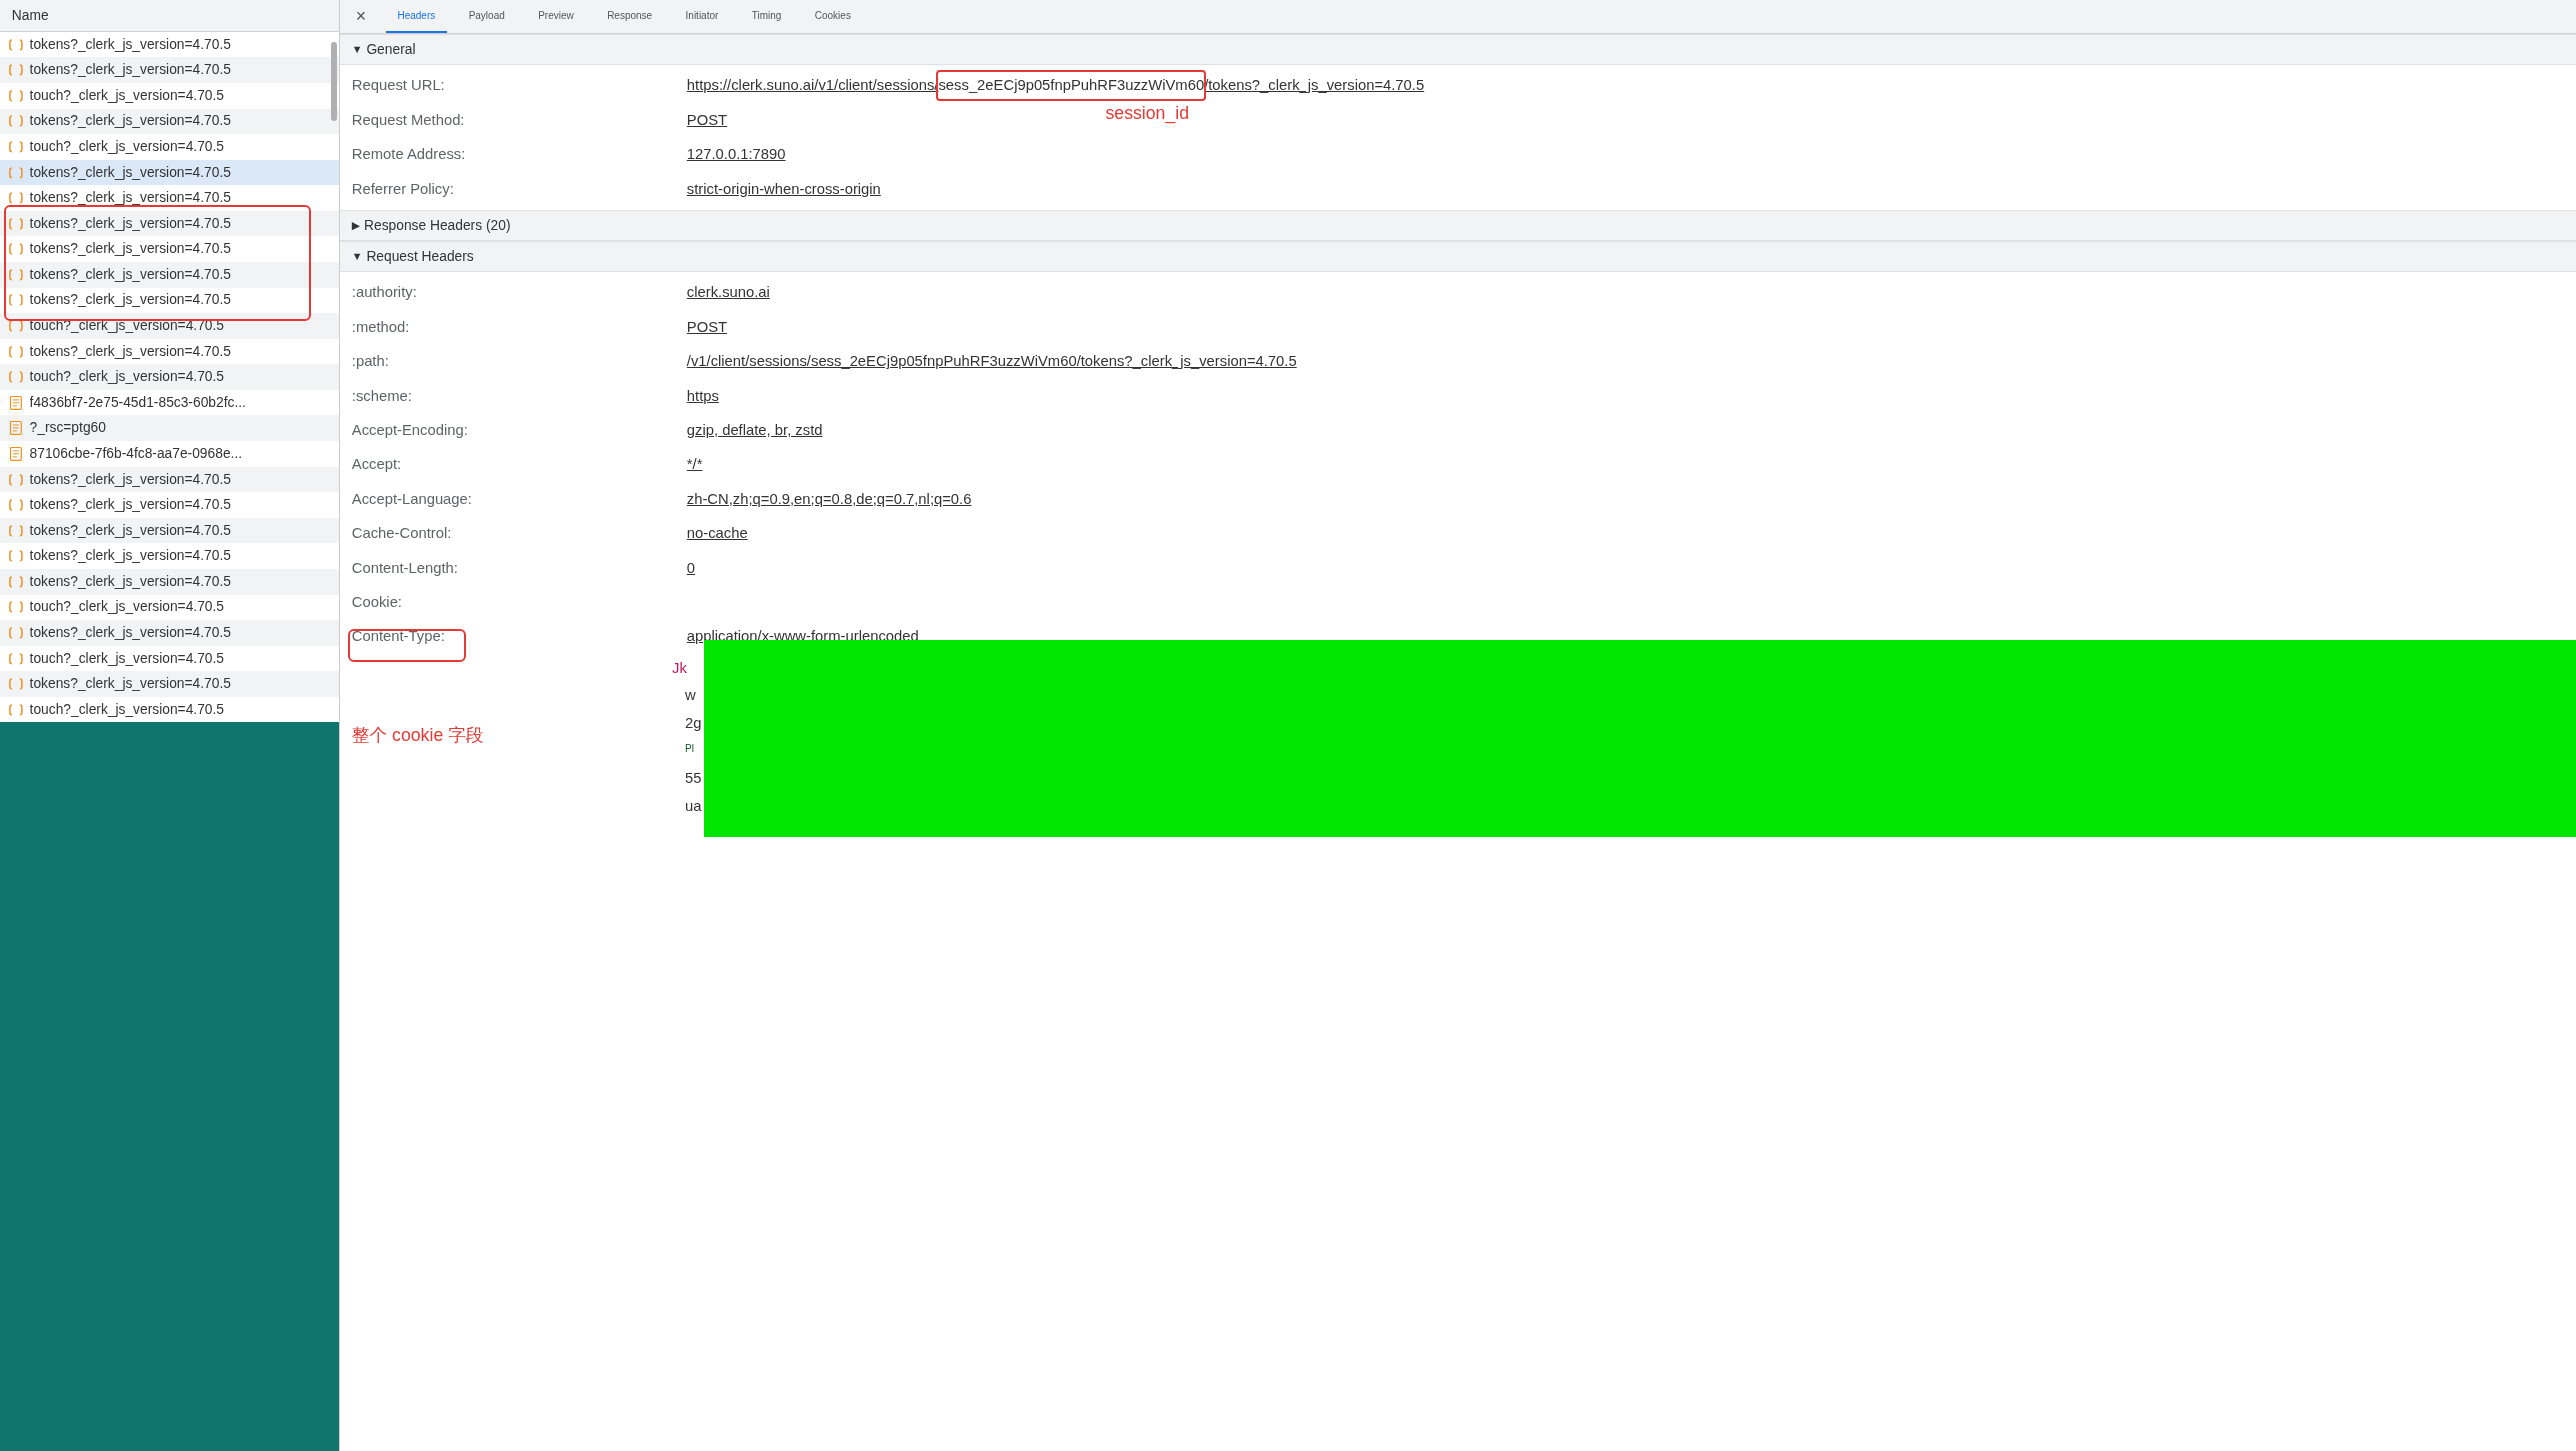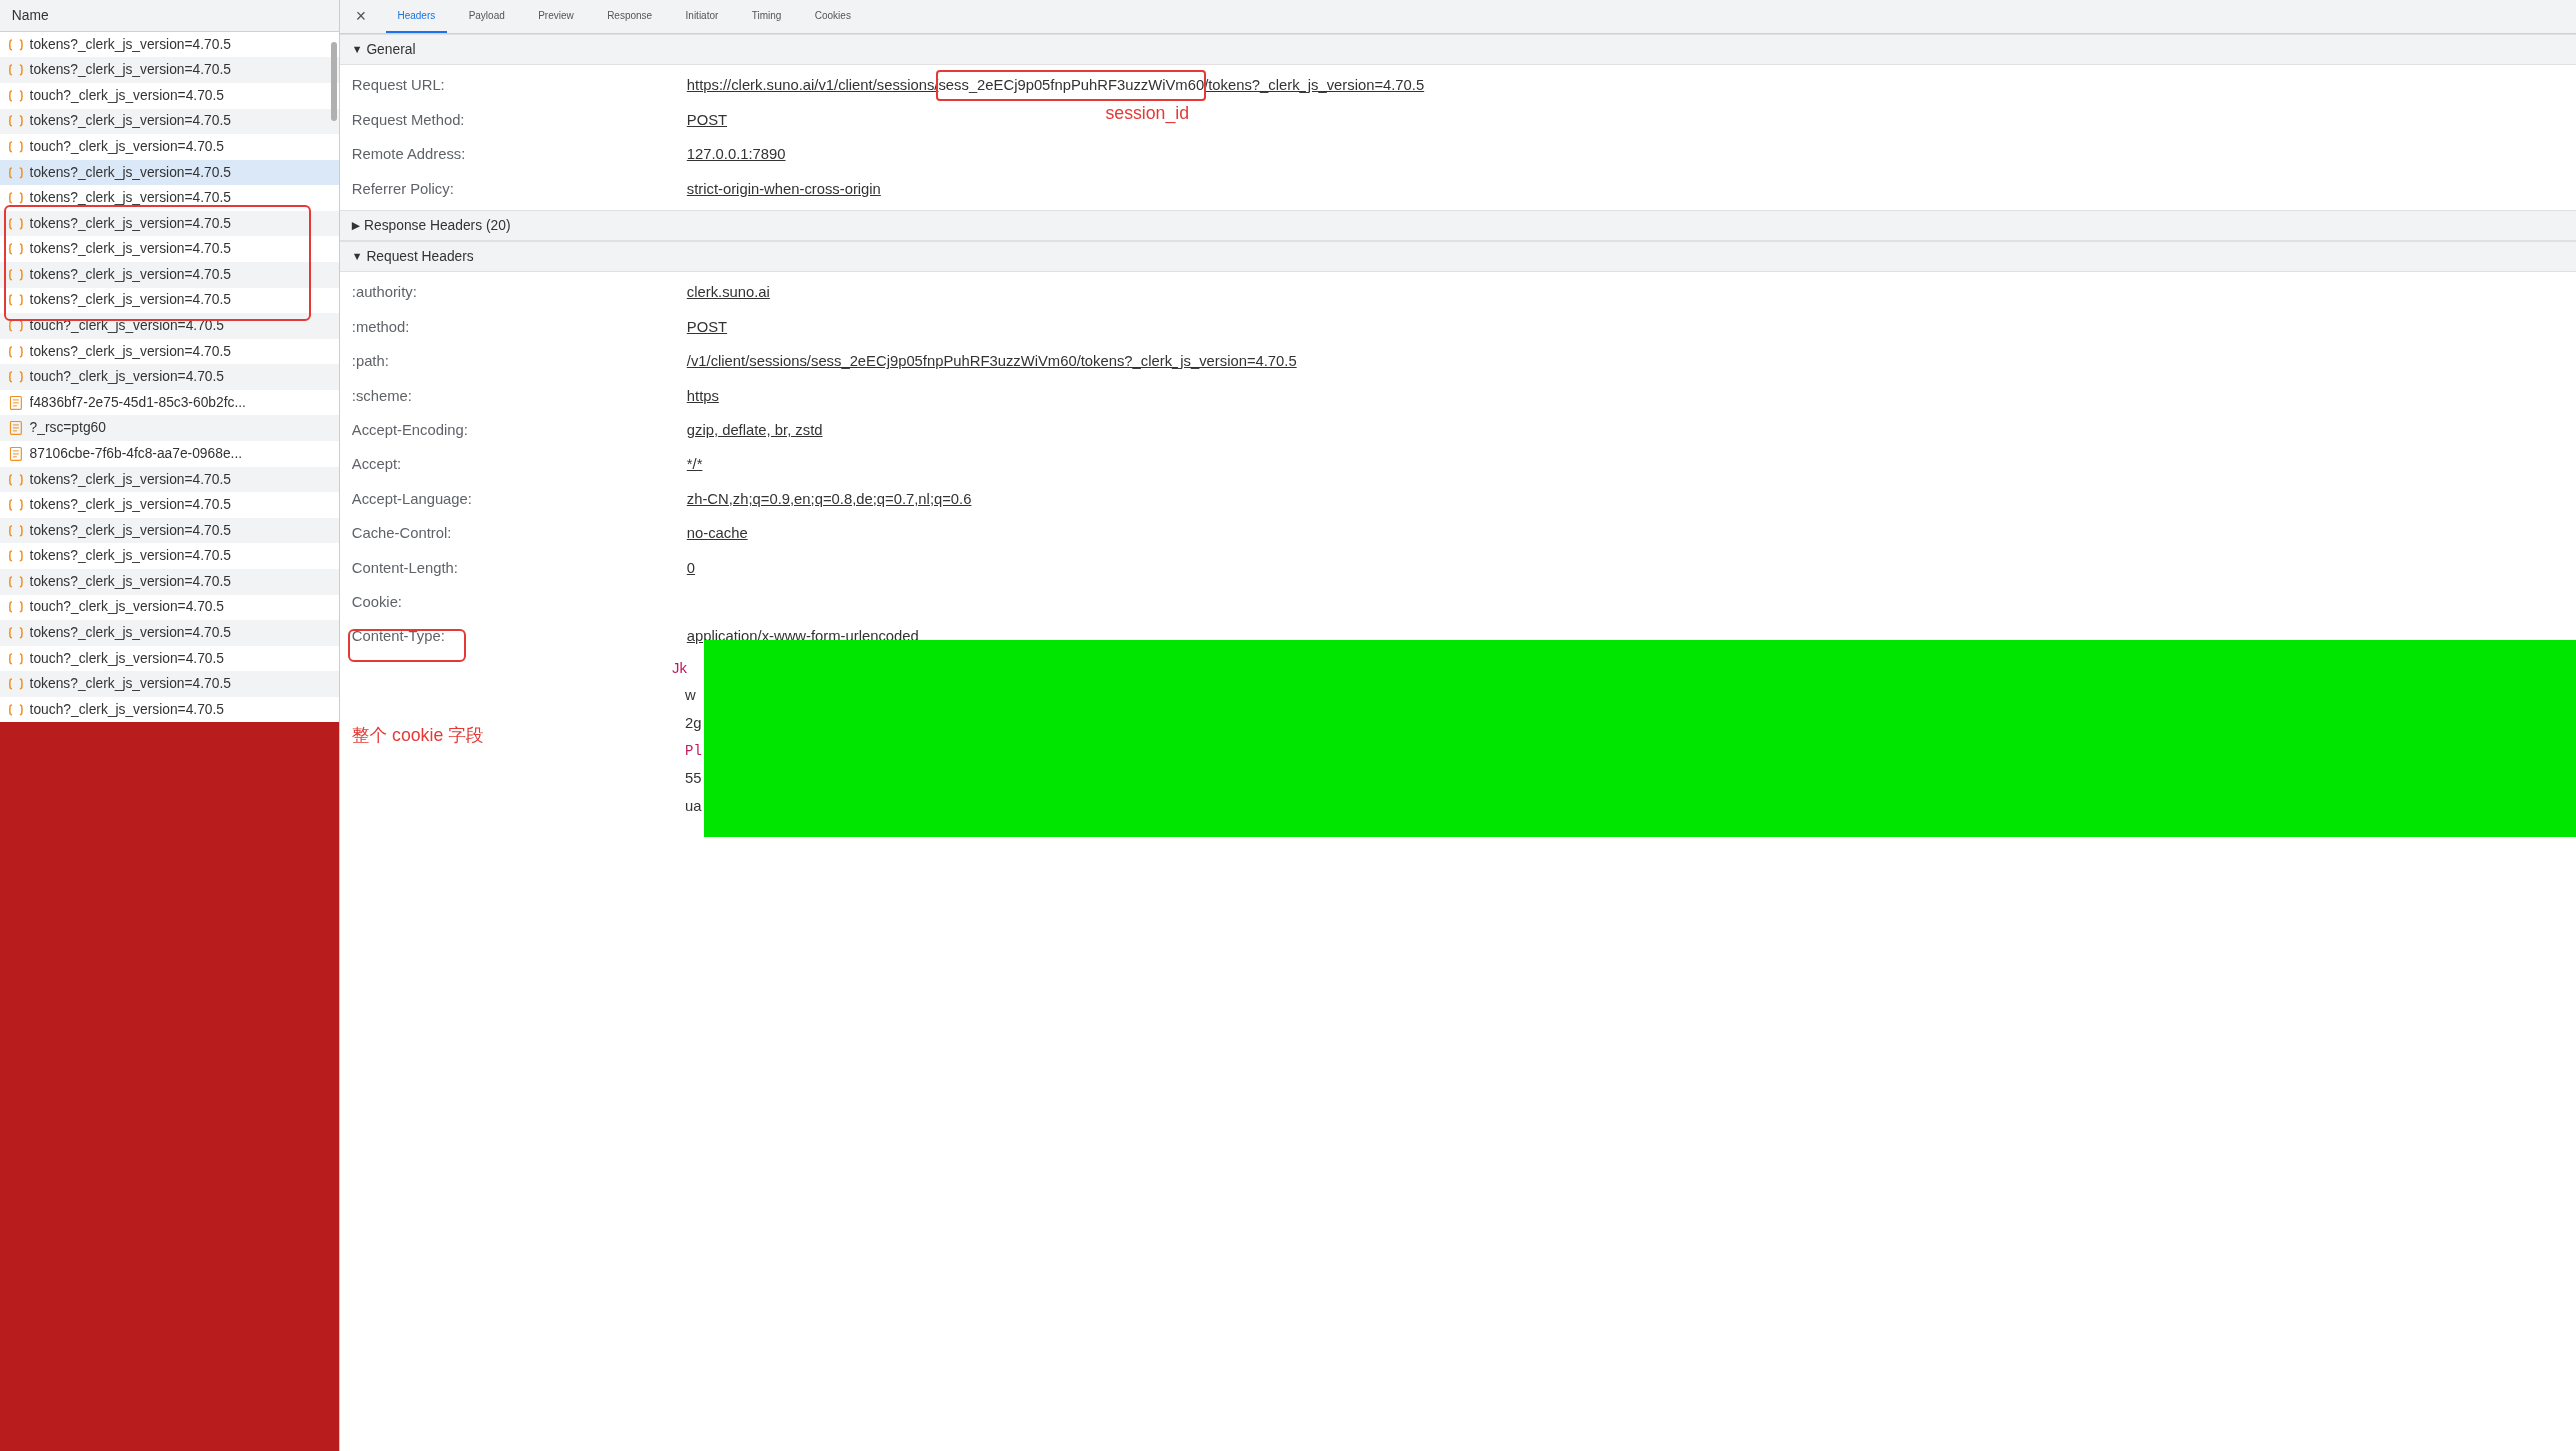--- a/index.html
+++ b/index.html
@@ -1,18 +1,18 @@
 <!DOCTYPE html>
 <html><head>
 <meta charset="utf-8">
 <style>
 * { margin: 0; padding: 0; box-sizing: border-box; font-family: -apple-system, BlinkMacSystemFont, "Segoe UI", Arial, sans-serif; }
 body { background: #fff; color: #333; font-size: 13.8px; display: flex; height: 100vh; overflow: hidden; }
 
-.left-panel { width: 340px; border-right: 1px solid #ccc; background: #b91c1c; display: flex; flex-direction: column; }
+.left-panel { width: 340px; border-right: 1px solid #ccc; background: #0f766e; display: flex; flex-direction: column; }
 .left-header { background: #f1f3f4; border-bottom: 1px solid #d0d0d0; padding: 7.9px 11.8px; font-size: 13.8px; color: #333; }
 .request-list { flex: 1; overflow-y: auto; position: relative; }
 .request-row { display: flex; align-items: flex-start; padding: 4.9px 7.9px; font-size: 13.8px; white-space: nowrap; cursor: pointer; }
 .request-row:nth-child(even){ background: #f1f3f4; }
 .request-row:nth-child(odd){ background: #fff; }
 .request-row.selected { background: #dbe8f8 !important; }
 .req-icon { width: 15.8px; height: 15.8px; margin-right: 5.9px; flex-shrink: 0; display: flex; align-items: center; justify-content: center; }
 .req-icon svg { width: 15.8px; height: 15.8px; }
 .req-name { overflow: hidden; text-overflow: ellipsis; color: #333; }
 
@@ -396,19 +396,19 @@
           <div class="v">application/x-www-form-urlencoded</div>
         </div>
         <div class="annot-cookie" style="left: 7.9px; bottom: -3.9px; width: 118px; height: 33px;"></div>
       </div>
       <div style="position: relative; height: 158px;">
         <div class="annot-cookie-label" style="left: 11.8px; top: 26px; margin-top: 39px;">整个 cookie 字段</div>
         <div class="green-block" style="left: 364px; top: -17.7px; right: 0px; height: 197px;"></div>
         <div style="position: absolute; left: 332px; top: 2px; font-size: 14.8px; color: #be185d;">Jk</div>
         <div style="position: absolute; left: 345px; top: 29.5px; font-size: 14.8px; color: rgb(51, 51, 51);">w</div>
         <div style="position: absolute; left: 345px; top: 57px; font-size: 14.8px; color: rgb(51, 51, 51);">2g</div>
-        <div style="position: absolute; left: 345px; top: 85px; font-size: 14px; color: #be185d; font-family: Liberation Mono, monospace;">Pl</div>
+        <div style="position: absolute; left: 345px; top: 85px; font-size: 10px; color: #14532d;">Pl</div>
         <div style="position: absolute; left: 345px; top: 112px; font-size: 14.8px; color: rgb(51, 51, 51);">55</div>
         <div style="position: absolute; left: 345px; top: 140px; font-size: 14.8px; color: rgb(51, 51, 51);">ua</div>
       </div>
     </div>
 </div>
 
 
 </body></html>

